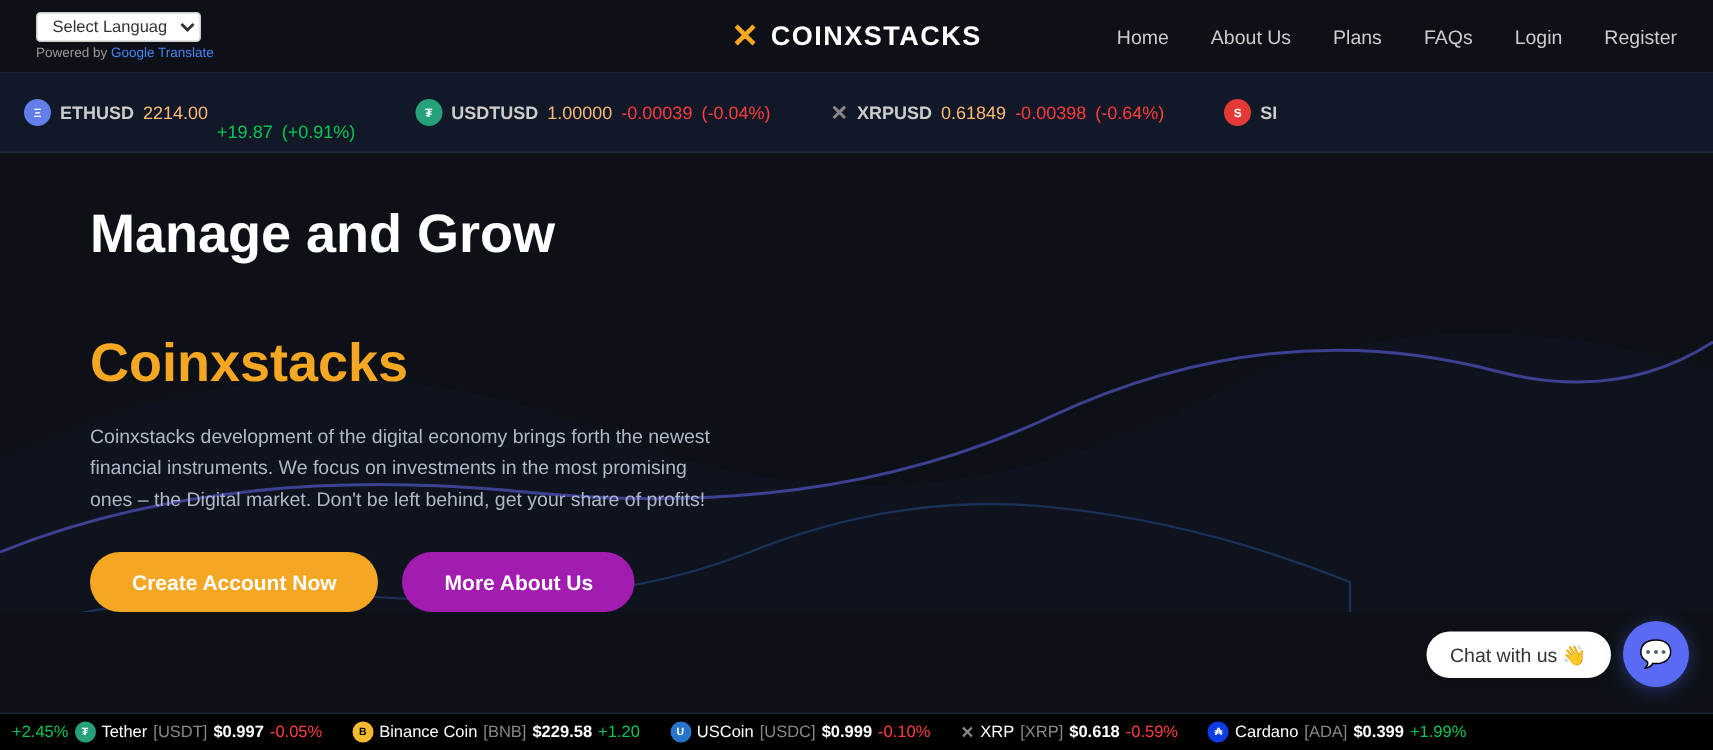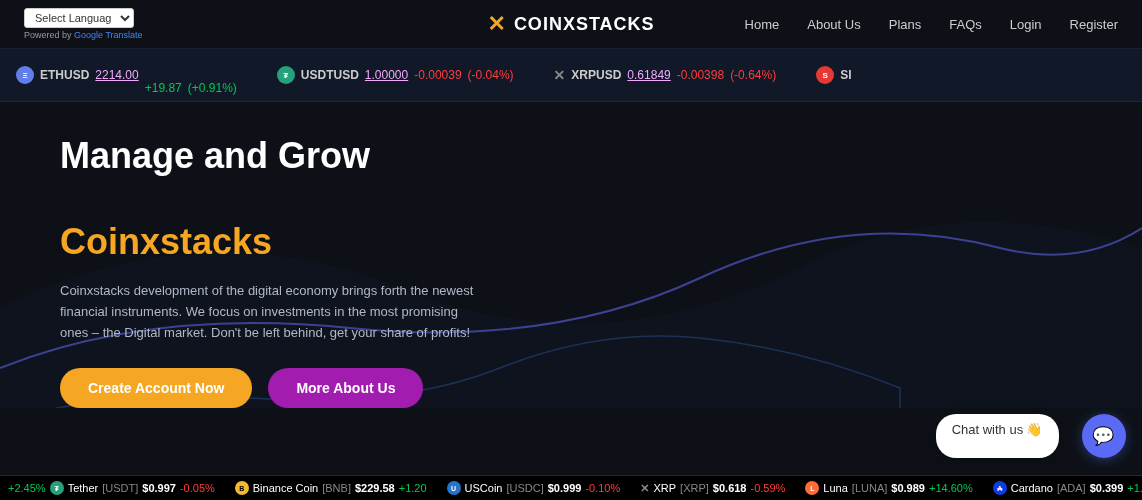--- a/index.html
+++ b/index.html
@@ -105,21 +105,21 @@
       align-items: center;
       justify-content: center;
       font-size: 8px;
       font-weight: bold;
       flex-shrink: 0;
     }
     .eth-icon { background: #627eea; color: #fff; }
     .usdt-icon { background: #26a17b; color: #fff; }
     .xrp-icon { color: #888; font-size: 14px; }
     .ticker-pair { color: #ccc; font-weight: 600; font-size: 12px; }
-    .ticker-price { color: #f0abfc; font-size: 12px; text-decoration: underline; }
+    .ticker-price { color: #fdba74; font-size: 12px; }
     .ticker-change-pos { color: #00c853; font-size: 12px; margin-top: 26px; }
     .ticker-change-neg { color: #ff3d3d; font-size: 12px; }
 
     
     .hero {
       position: relative;
       padding: 32px 60px 20px 60px;
       min-height: 310px;
       overflow: hidden;
     }
@@ -169,21 +169,22 @@
       font-weight: 600;
       cursor: pointer;
     }
 
     
     .chat-widget {
       position: fixed;
       bottom: 42px;
       right: 16px;
       display: flex;
-      gap: 23px;
+      align-items: center;
+      gap: 8px;
       z-index: 100;
     }
     .chat-bubble {
       background: #fff;
       color: #333;
       border-radius: 20px;
       padding: 8px 16px;
       font-size: 13px;
       font-weight: 500;
       box-shadow: 0 2px 12px rgba(0,0,0,0.2);
@@ -370,27 +371,20 @@
     <span class="bt-neg">-0.10%</span>
   </div>
   <div class="bt-item">
     <span style="color:#888;font-size:11px;font-weight:bold;">✕</span>
     <span>XRP</span>
     <span class="bt-label">[XRP]</span>
     <span class="bt-price">$0.618</span>
     <span class="bt-neg">-0.59%</span>
   </div>
   <div class="bt-item">
-    <div class="bt-icon luna-icon">L</div>
-    <span>Luna</span>
-    <span class="bt-label">[LUNA]</span>
-    <span class="bt-price">$0.989</span>
-    <span class="bt-pos">+14.60%</span>
-  </div>
-  <div class="bt-item">
     <div class="bt-icon ada-icon">₳</div>
     <span>Cardano</span>
     <span class="bt-label">[ADA]</span>
     <span class="bt-price">$0.399</span>
     <span class="bt-pos">+1.99%</span>
   </div>
 
 </div>
 
 </body></html>

